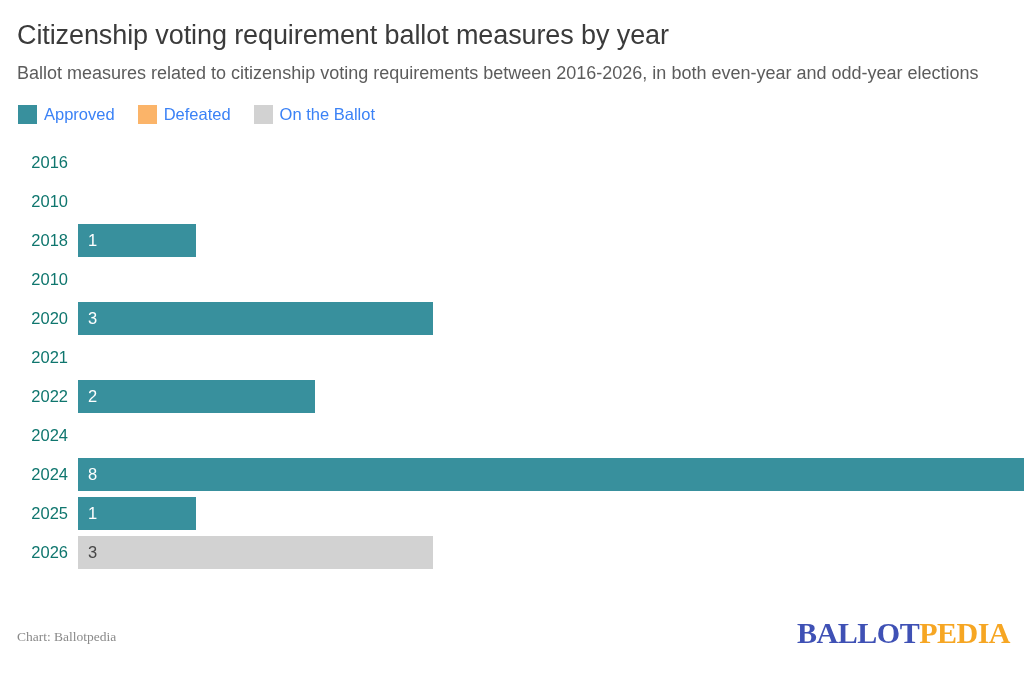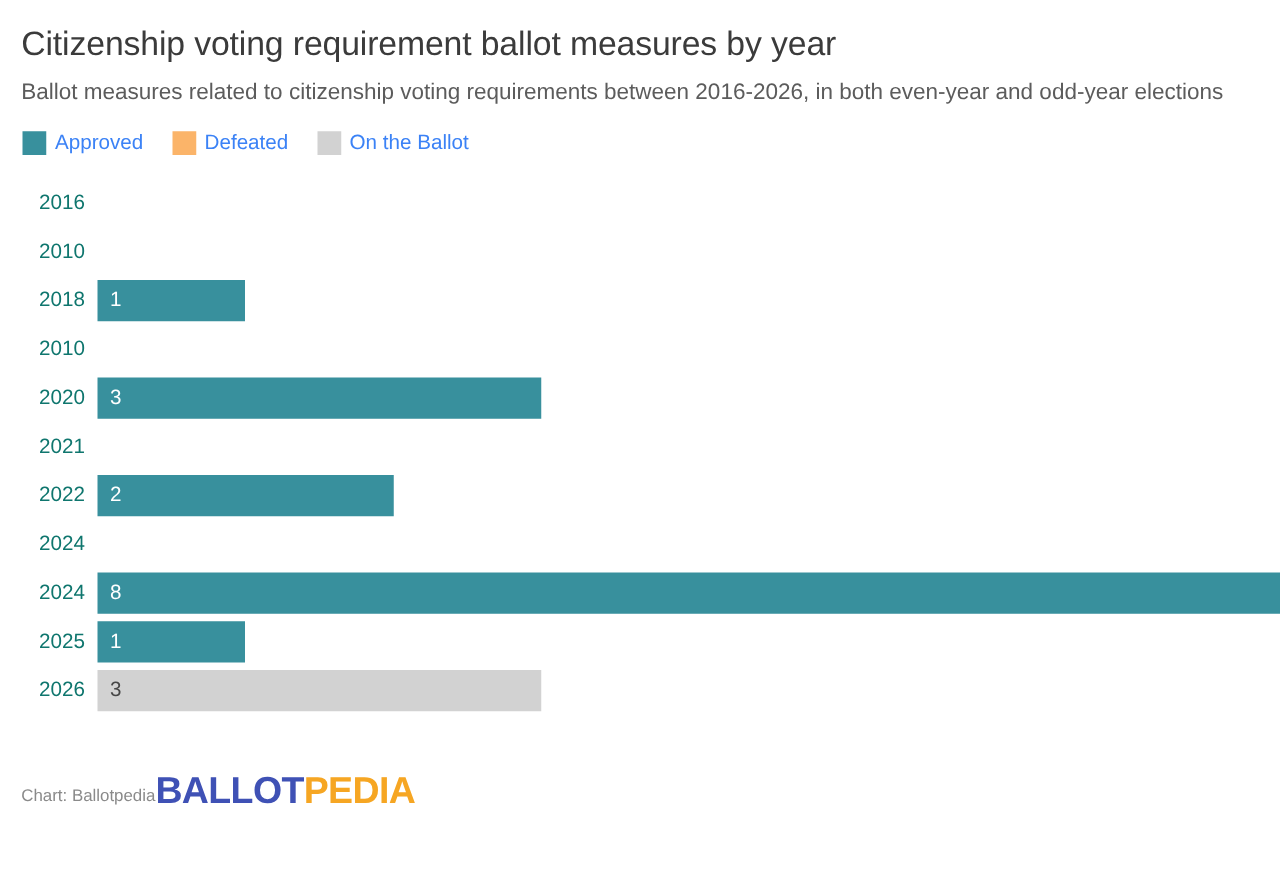--- a/index.html
+++ b/index.html
@@ -110,20 +110,22 @@
   .bar-value.on-dark { color: #ffffff; }
   .bar-value.on-light { color: #464646; }
   .footer {
     position: absolute;
     left: 14px;
     right: 14px;
     bottom: 16px;
     height: 30px;
     display: flex;
     align-items: flex-end;
+    justify-content: space-between;
+    font-family: Liberation Serif, serif;
   }
   .credit {
     font-size: 13.5px;
     color: #8a8a8a;
     line-height: 18px;
     margin-left: 3px;
   }
   .logo {
     font-size: 30px;
     font-weight: bold;

